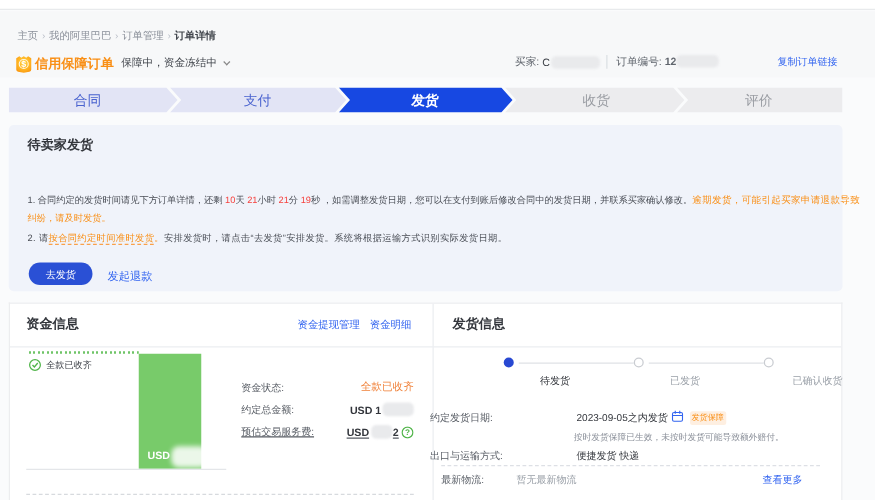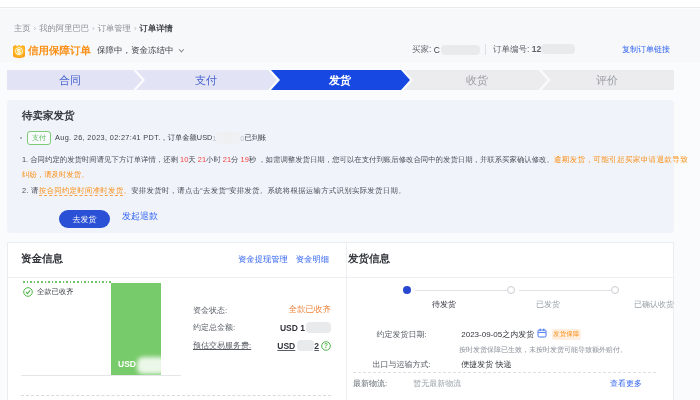--- a/index.html
+++ b/index.html
@@ -26,49 +26,49 @@
 .notice{position:absolute;left:7px;top:100px;width:667px;height:133px;background:#f0f3fa;border-radius:4px;}
 .ntitle{position:absolute;left:15px;top:9px;font-size:10.5px;font-weight:bold;color:#33363c;}
 .brow{position:absolute;left:13px;top:31px;display:flex;align-items:center;font-size:7.3px;color:#3a3e45;}
 .dot{width:2px;height:2px;background:#9aa0a8;border-radius:50%;margin-right:5px;}
 .paytag{border:1px solid #7ccb74;color:#5abb56;border-radius:3px;font-size:7px;padding:1px 4px;margin-right:4px;background:rgba(255,255,255,.6);}
 .l1{position:absolute;left:15px;top:52px;width:672px;font-size:7.4px;color:#4b4f57;line-height:15px;}
 .l1 .r{color:#f5413d;}
 .l1 .o,.l2 .o{color:#f98f16;}
 .l2{position:absolute;left:15px;top:86px;font-size:7.4px;color:#4b4f57;letter-spacing:0.3px;}
 .l2 .u{border-bottom:1px dashed #f9a04a;text-decoration:none;}
-.btns{position:absolute;left:16px;top:110px;display:flex;align-items:flex-start;margin-left:36px;}
+.btns{position:absolute;left:16px;top:110px;display:flex;align-items:flex-end;}
 .gobtn{width:51px;height:18px;background:#2a50d5;color:#fff;border:none;border-radius:9px;font-size:8px;font-family:"Liberation Sans",sans-serif;}
 .refund{margin-left:12px;color:#3264f0;font-size:9px;}
 
 .card{position:absolute;left:7px;top:242px;width:667px;height:158px;background:#fff;border:1px solid #ecedef;border-bottom:none;}
 .card .hline{position:absolute;left:0;top:34px;width:100%;height:1px;background:#eceef1;}
 .card .vline{position:absolute;left:338px;top:0;width:1px;height:158px;background:#eceef1;}
 .ph{font-size:10.5px;font-weight:bold;color:#33363c;}
 .lh{position:absolute;left:13px;top:9px;}
-.rh{position:absolute;left:340px;top:9px;}
+.rh{position:absolute;left:354px;top:9px;}
 .llinks{position:absolute;right:344px;top:11px;font-size:8.3px;}
 .llinks a{color:#3264f0;text-decoration:none;margin-left:8px;}
 
 .gdots{position:absolute;left:15px;top:38px;width:88px;height:2px;background:repeating-linear-gradient(90deg,#6fc467 0 1.6px,rgba(0,0,0,0) 1.6px 3.6px);}
 .gbar{position:absolute;left:103px;top:40px;width:50px;height:92px;background:#78cb6a;}
 .gbar .usd{position:absolute;left:7px;bottom:6px;color:#fff;font-weight:bold;font-size:8.5px;}
 .gblob{position:absolute;left:26px;bottom:1px;width:29px;height:17px;background:rgba(255,255,255,.85);border-radius:6px;filter:blur(2px);}
 .baseline{position:absolute;left:13px;top:132px;width:160px;height:1px;background:#e4e6e9;}
 .chkrow{position:absolute;left:15px;top:44px;display:flex;align-items:center;font-size:7.3px;color:#3a3e45;}
 .ldash{position:absolute;left:13px;top:152px;width:310px;border-top:1px dashed #d7dade;}
 .lrow{position:absolute;left:185px;width:138px;display:flex;justify-content:space-between;align-items:center;font-size:8px;color:#565b63;}
 .lrow .val{color:#33363c;font-weight:bold;font-size:8.5px;display:flex;align-items:center;}
 .lrow .orange{color:#f0833c;font-weight:normal;font-size:8.5px;}
 .sdot{position:absolute;width:8px;height:8px;border-radius:50%;}
 .sline{position:absolute;height:1px;background:#e0e2e6;}
 .slab{position:absolute;font-size:8px;color:#9aa0a8;white-space:nowrap;margin-left:39px;}
 
 .rrow{position:absolute;font-size:8px;color:#565b63;white-space:nowrap;}
-.rrow .lab{display:inline-block;width:115px;text-align:center;}
+.rrow .lab{display:inline-block;width:115px;text-align:left;}
 .rrow .val{color:#33363c;}
 .shiptag{display:inline-block;background:#feefe1;color:#f98f16;font-size:6.5px;padding:1px 1.5px;border-radius:2px;margin-left:2px;vertical-align:1px;}
 .note{position:absolute;left:451px;top:102px;font-size:7px;color:#8a8f99;}
 .logi{position:absolute;left:345px;top:135px;font-size:8px;color:#5f646c;width:310px;}
 .logi .grey{color:#9aa0a8;margin-left:26px;}
 .logi .more{position:absolute;right:21px;top:0;color:#3264f0;}
 </style>
 </head>
 <body>
 <div class="topbar"></div>
@@ -106,29 +106,20 @@
   <path d="M534.5 0 L667 0 L667 20 L534.5 20 L543.5 10 Z" fill="#ececee"></path>
   <text x="63" y="14" font-size="11" fill="#4a63cf" text-anchor="middle">合同</text>
   <text x="199" y="14" font-size="11" fill="#4a63cf" text-anchor="middle">支付</text>
   <text x="333" y="14" font-size="11" fill="#ffffff" text-anchor="middle" font-weight="bold">发货</text>
   <text x="470" y="14" font-size="11" fill="#9a9da3" text-anchor="middle">收货</text>
   <text x="600" y="14" font-size="11" fill="#9a9da3" text-anchor="middle">评价</text>
 </svg>
 
 <div class="notice">
   <div class="ntitle">待卖家发货</div>
-  <div class="brow">
-    <span class="dot"></span>
-    <span class="paytag">支付</span>
-    <span><span style="letter-spacing:0.35px;">Aug. 26, 2023, 02:27:41 PDT. , </span>订单金额USD </span>
-    <span style="color:#c0c4ca;">1</span>
-    <span class="blob" style="width:24px;height:12px;background:#eff0f2;"></span>
-    <span style="color:#c0c4ca;">0</span>
-    <span>已到账</span>
-  </div>
   <div class="l1">1. 合同约定的发货时间请见下方订单详情，还剩 <span class="r">10</span>天 <span class="r">21</span>小时 <span class="r">21</span>分 <span class="r">19</span>秒 ，如需调整发货日期，您可以在支付到账后修改合同中的发货日期，并联系买家确认修改。<span class="o"><span style="font-size:7.6px;letter-spacing:0.3px;">逾期发货，可能引起买家申请退款导致</span><br>纠纷，请及时发货。</span></div>
   <div class="l2">2. 请<span class="o"><span class="u">按合同约定时间准时发货</span>。</span>安排发货时，请点击“去发货”安排发货。系统将根据运输方式识别实际发货日期。</div>
   <div class="btns">
     <button class="gobtn">去发货</button>
     <span class="refund">发起退款</span>
   </div>
 </div>
 
 <div class="card">
   <div class="hline"></div>

